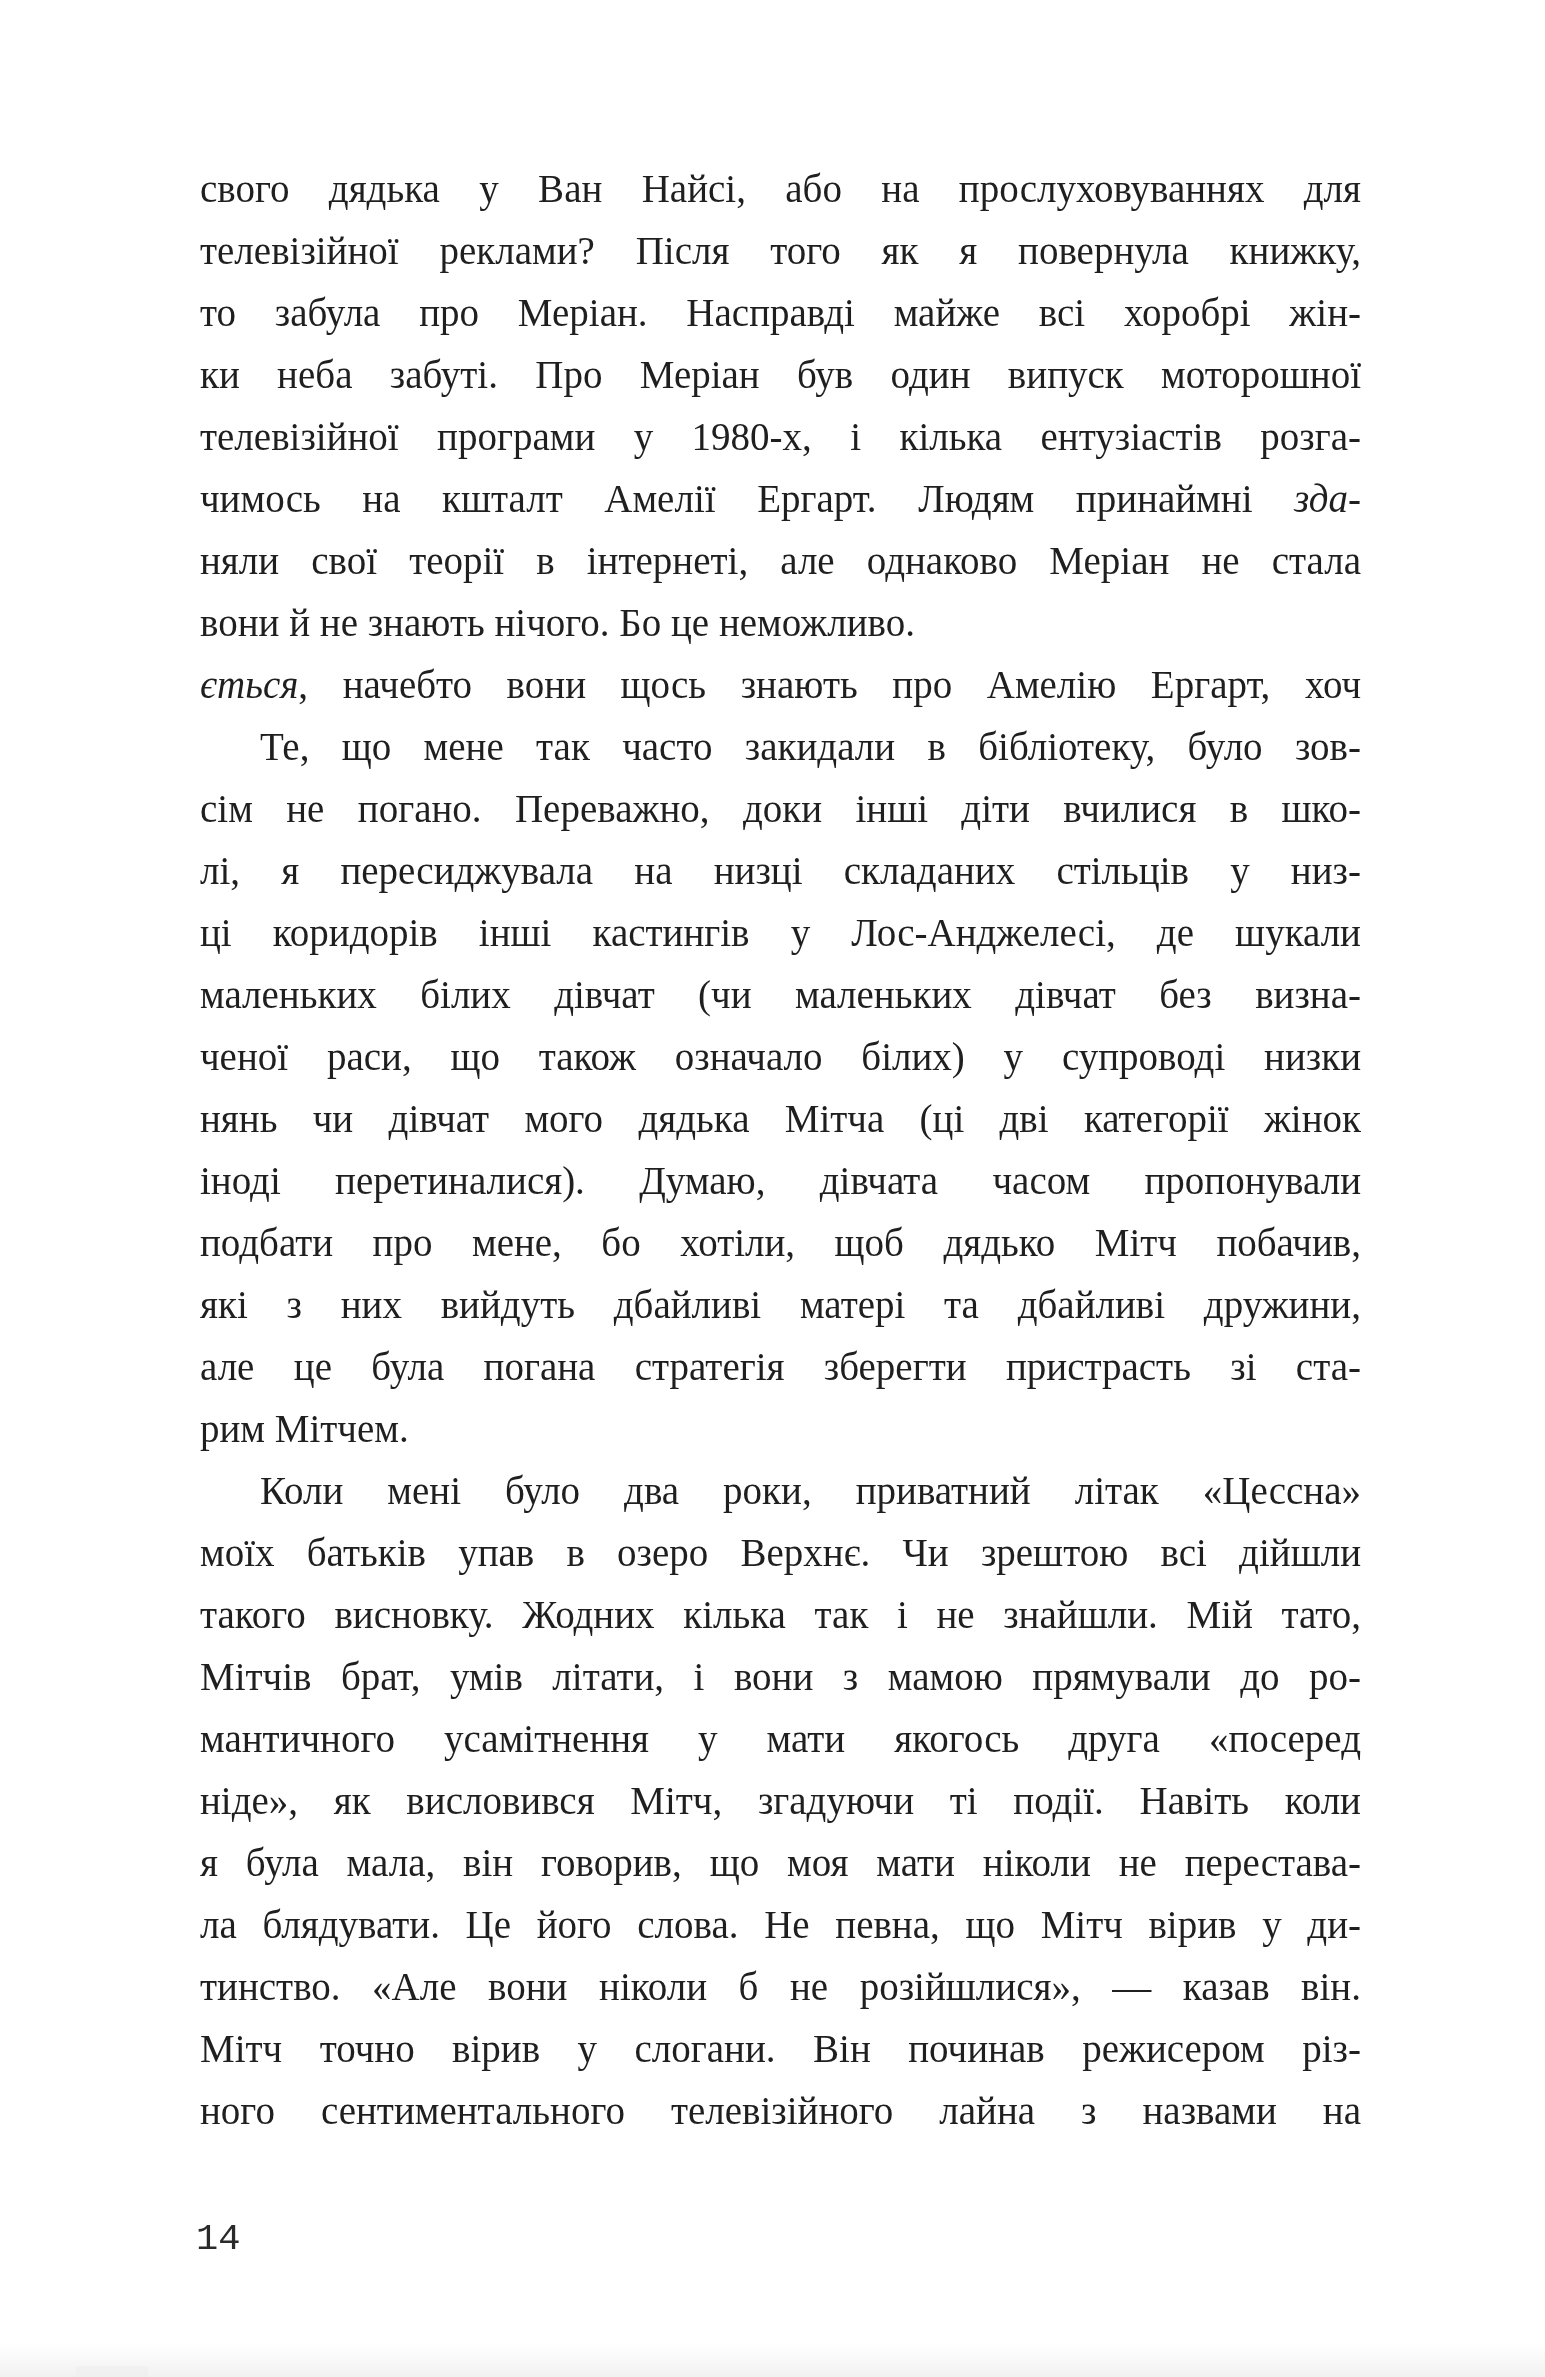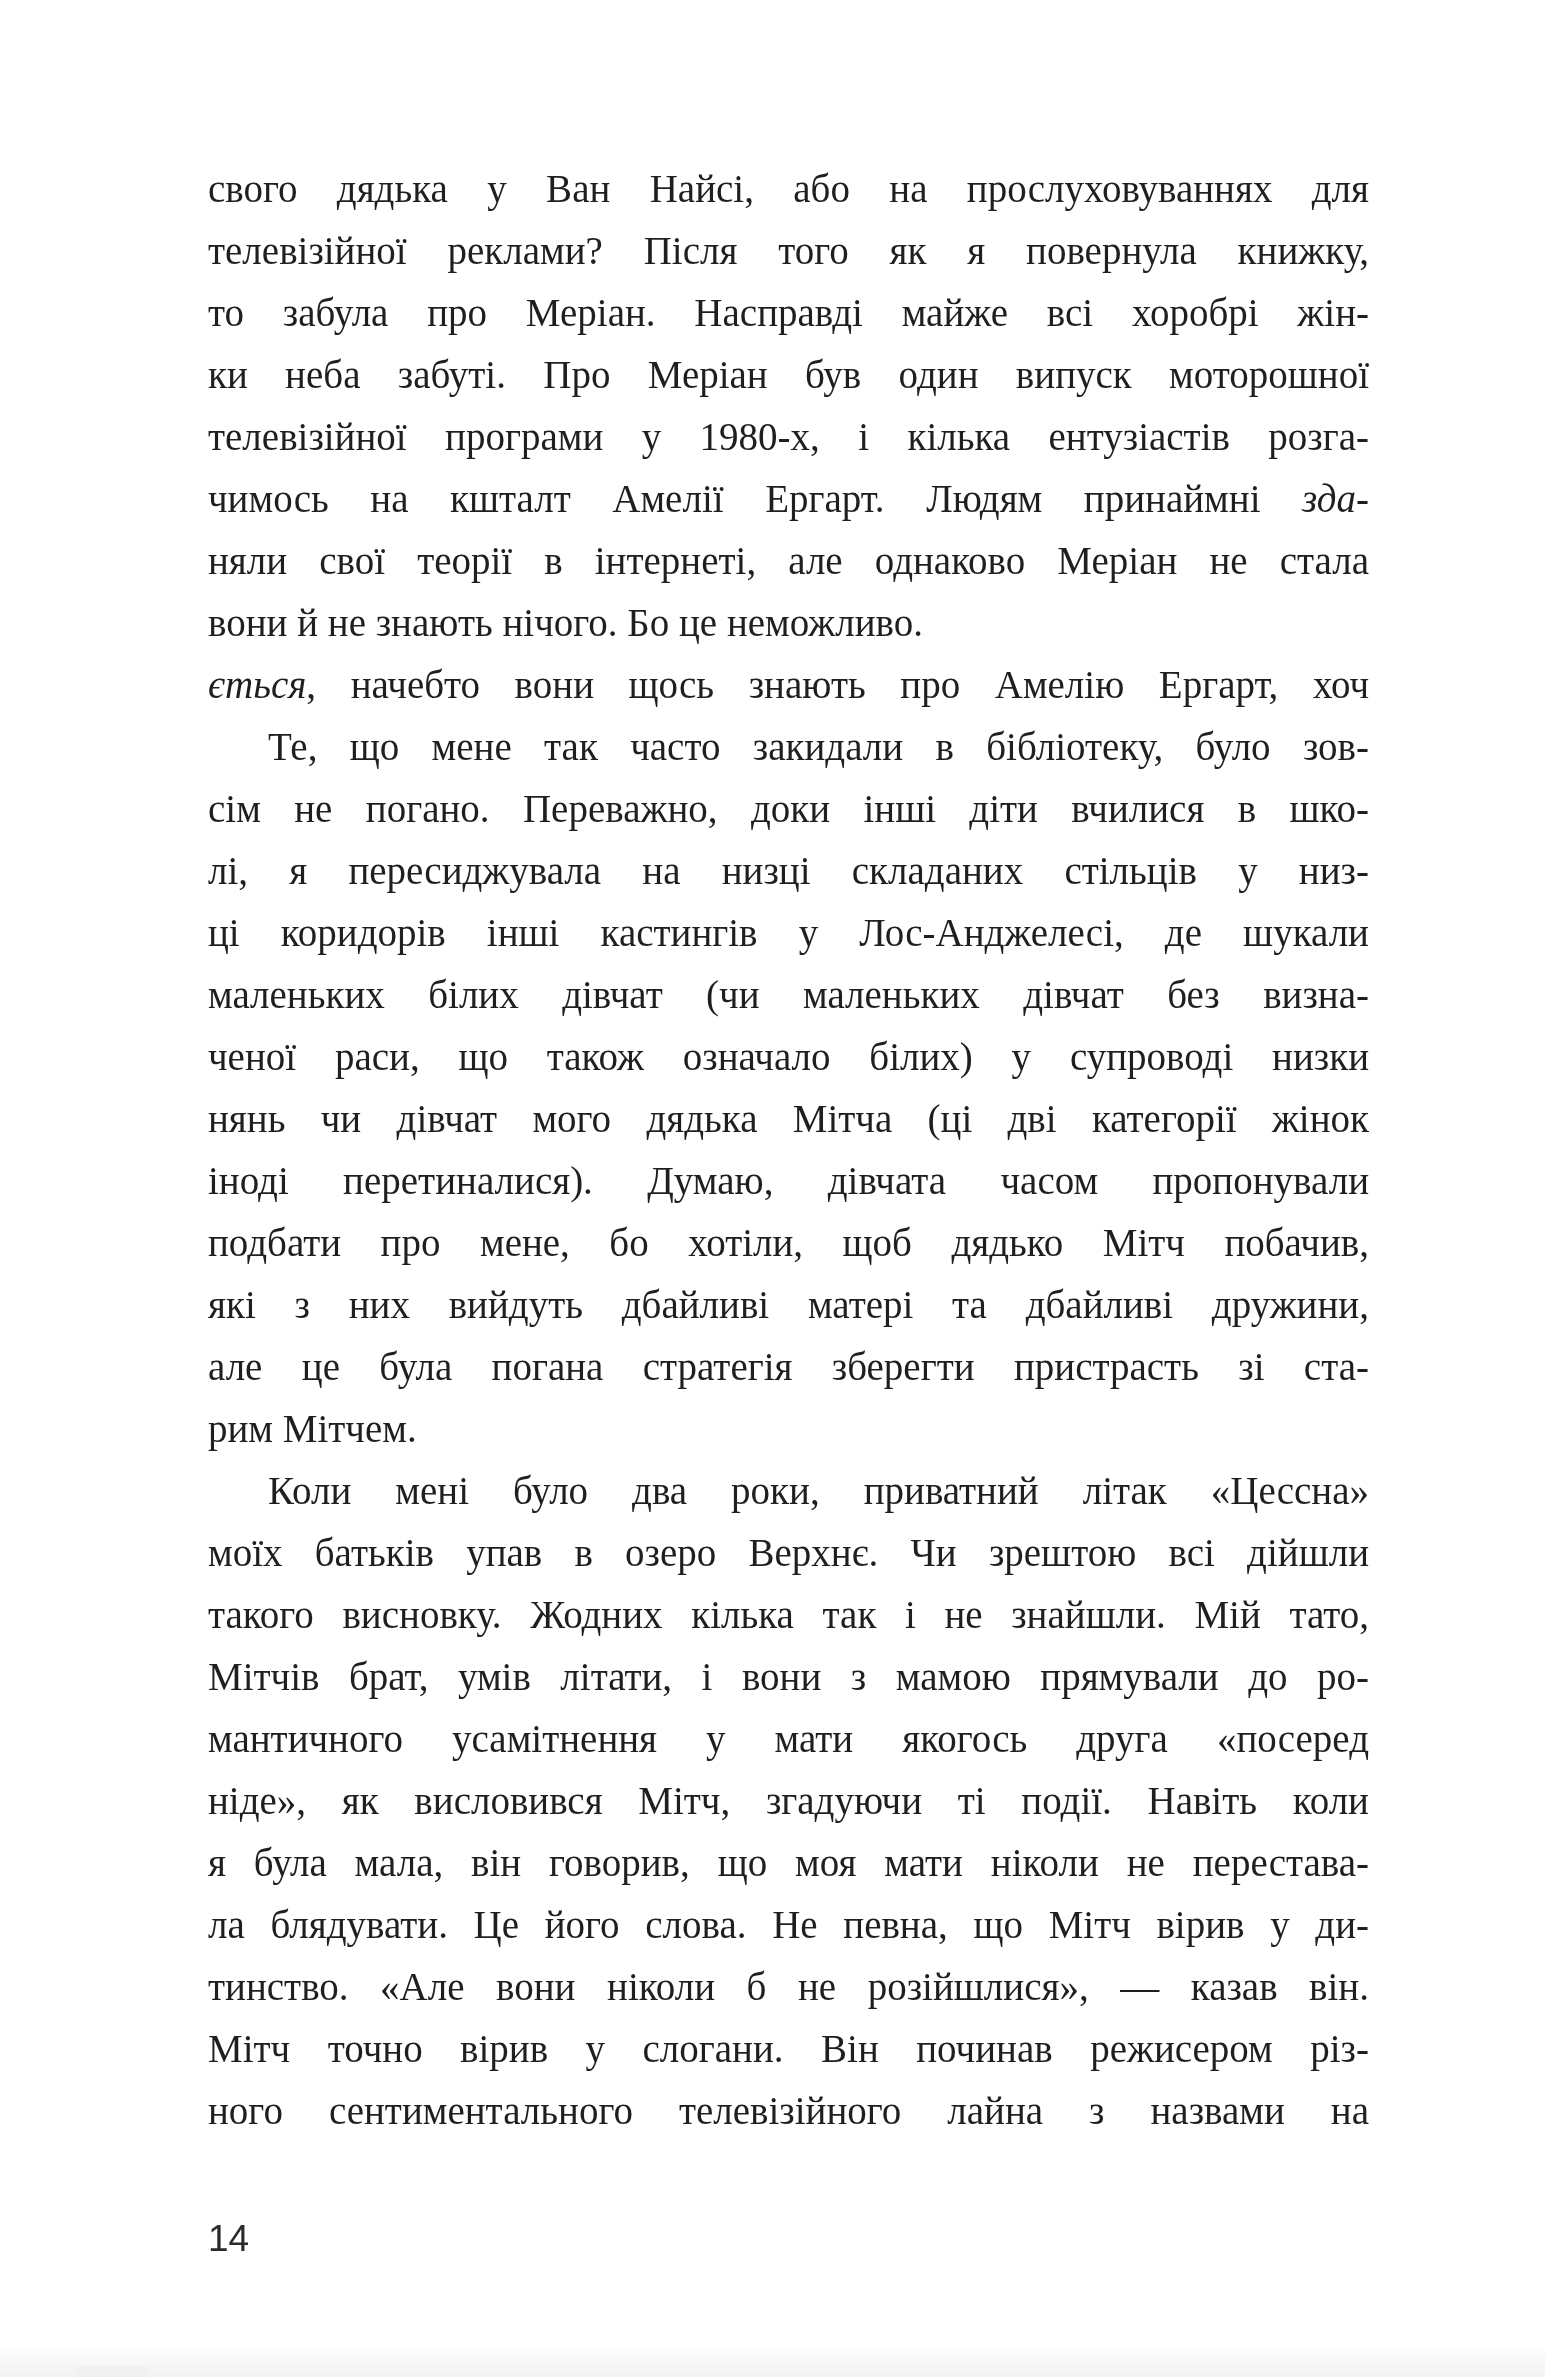--- a/index.html
+++ b/index.html
@@ -10,21 +10,21 @@
   .page {
     position: relative;
     width: 1545px;
     height: 2377px;
     background: #ffffff;
     overflow: hidden;
     font-family: "Liberation Serif", "DejaVu Serif", serif;
   }
   .text-block {
     position: absolute;
-    left: 208px;
+    left: 200px;
     top: 158px;
     width: 1161px;
     font-size: 39px;
     line-height: 62px;
     color: #1f1f1f;
   }
   .line {
     height: 62px;
     text-align: justify;
     text-align-last: justify;
@@ -34,26 +34,26 @@
     text-align-last: left;
   }
   .line.indent {
     text-indent: 60px;
   }
   .italic {
     font-style: italic;
   }
   .page-number {
     position: absolute;
-    left: 208px;
+    left: 196px;
     top: 2215px;
     font-size: 37px;
     line-height: 48px;
     color: #2a2a2a;
-    font-family: Liberation Sans, sans-serif;
+    font-family: Liberation Mono, monospace;
   }
   .bottom-strip {
     position: absolute;
     left: 0;
     bottom: 0;
     width: 1545px;
     height: 34px;
     background: linear-gradient(to bottom, #ffffff 0%, #f9f9f9 45%, #f2f2f2 100%);
   }
   .bottom-strip-smudge {

